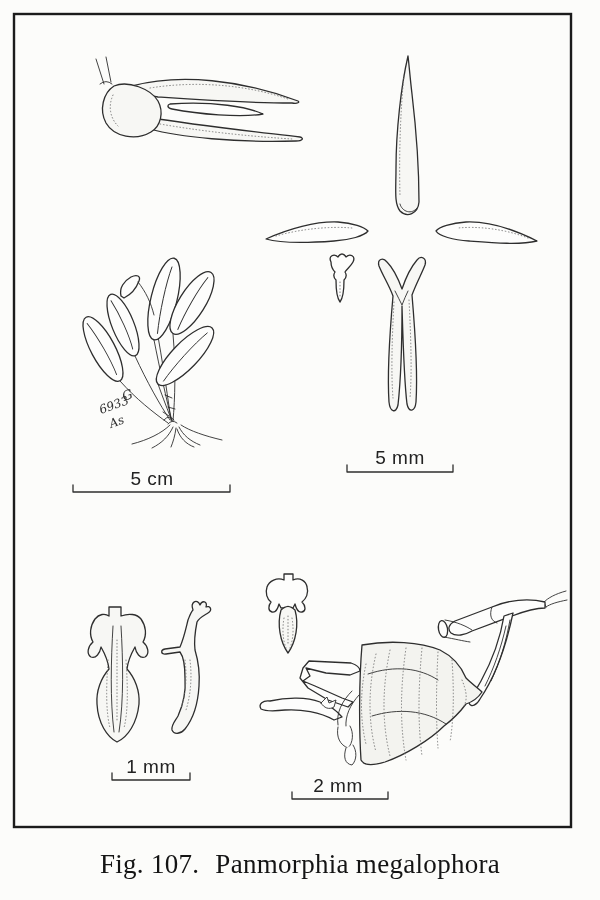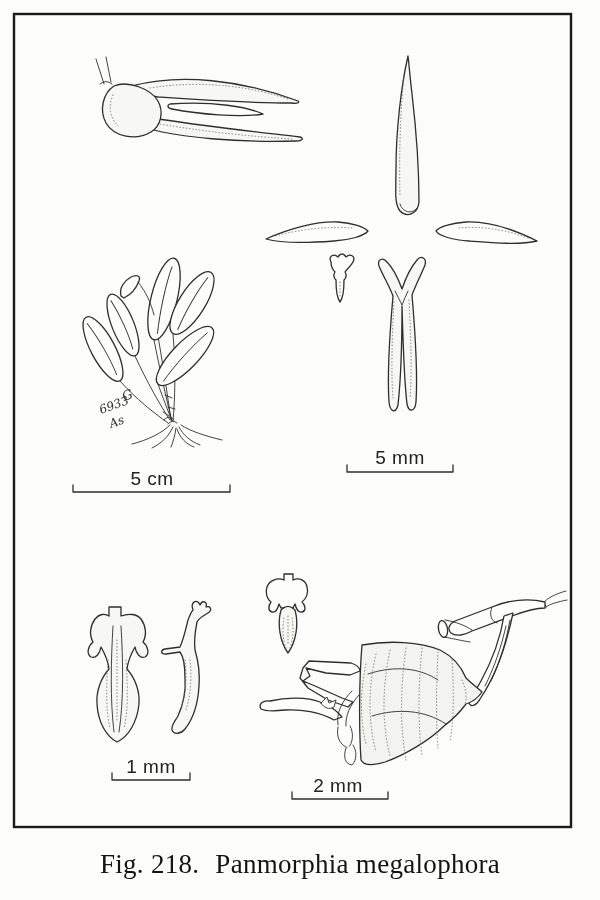--- a/index.html
+++ b/index.html
@@ -153,14 +153,14 @@
     <path class="ink thin fw" d="M321,703 L327,697 L329,703 L336,700 L334,707 C329,710 324,708 321,703 Z"></path>
     <path class="ink thin" d="M352,691 C342,701 336,713 338,725 M359,695 C350,705 345,716 346,727"></path>
     <path class="ink thin fw" d="M338,727 C336,737 340,745 348,748 C353,743 354,733 350,726"></path>
     <path class="ink thin fw" d="M346,748 C343,757 345,764 352,765 C357,760 357,751 353,745"></path>
   </g>
 
 </svg>
 </div>
 
 <div class="caption">
-  <span class="fig">Fig. 218.</span><span>Panmorphia megalophora</span>
+  <span class="fig">Fig. 107.</span><span>Panmorphia megalophora</span>
 </div>
 
 </body></html>

